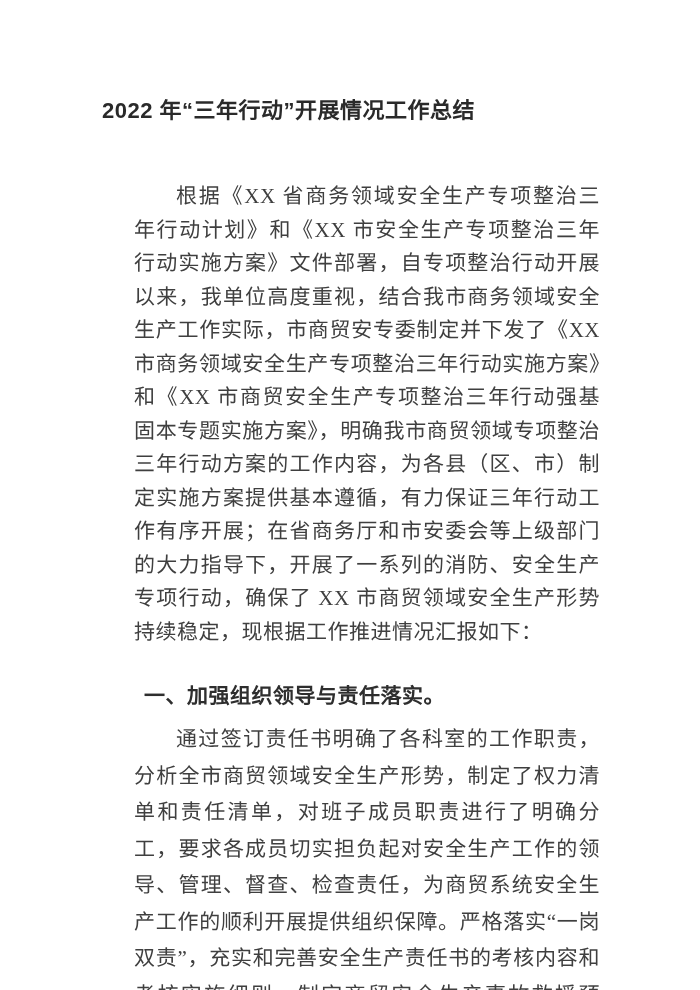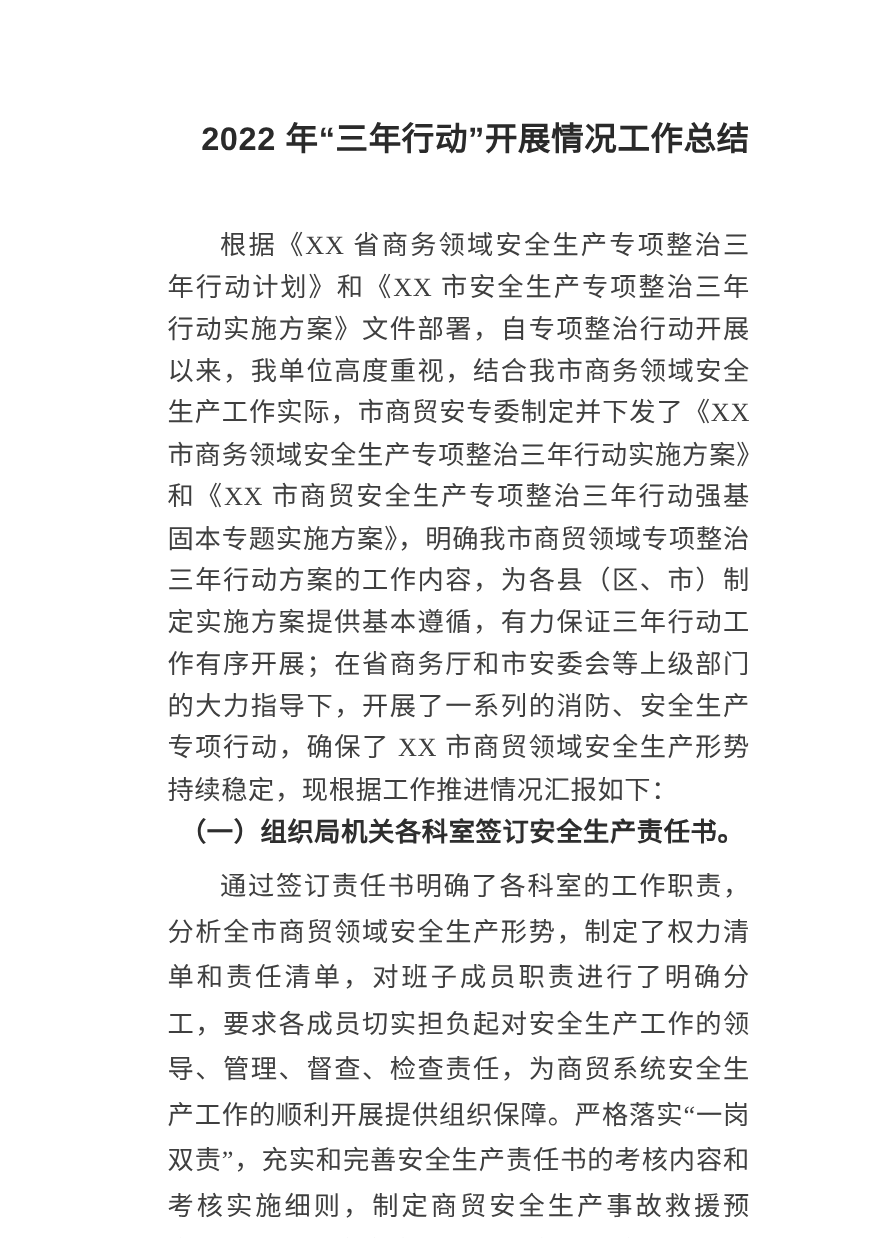--- a/index.html
+++ b/index.html
@@ -14,23 +14,23 @@
     width: 700px;
     height: 990px;
     background: #ffffff;
     padding: 90px 100px 0 102px;
     overflow: hidden;
   }
 
   .doc-title {
     font-family: "Liberation Sans", "DejaVu Sans", sans-serif;
     font-weight: 700;
-    font-size: 26px;
+    font-size: 22px;
     line-height: 42px;
-    text-align: right;
+    text-align: left;
     color: #2a2a2a;
     letter-spacing: 0.5px;
   }
 
   .body-para {
     font-family: "Liberation Serif", "DejaVu Serif", serif;
     font-size: 21px;
     color: #3f3f3f;
     text-align: justify;
     text-indent: 2em;
@@ -72,18 +72,18 @@
 </style>
 </head>
 <body>
 
 <div class="page">
 
   <h1 class="doc-title">2022 年“三年行动”开展情况工作总结</h1>
 
   <p class="body-para para-1">根据《XX 省商务领域安全生产专项整治三年行动计划》和《XX 市安全生产专项整治三年行动实施方案》文件部署，自专项整治行动开展以来，我单位高度重视，结合我市商务领域安全生产工作实际，市商贸安专委制定并下发了《XX 市商务领域安全生产专项整治三年行动实施方案》和《XX 市商贸安全生产专项整治三年行动强基固本专题实施方案》，明确我市商贸领域专项整治三年行动方案的工作内容，为各县（区、市）制定实施方案提供基本遵循，有力保证三年行动工作有序开展；在省商务厅和市安委会等上级部门的大力指导下，开展了一系列的消防、安全生产专项行动，确保了 XX 市商贸领域安全生产形势持续稳定，现根据工作推进情况汇报如下：</p>
 
+  <h2 class="heading-l1">一、加强组织领导与责任落实。</h2>
 
-  <h3 class="heading-l2">（一）组织局机关各科室签订安全生产责任书。</h3>
 
   <p class="body-para para-2">通过签订责任书明确了各科室的工作职责，分析全市商贸领域安全生产形势，制定了权力清单和责任清单，对班子成员职责进行了明确分工，要求各成员切实担负起对安全生产工作的领导、管理、督查、检查责任，为商贸系统安全生产工作的顺利开展提供组织保障。严格落实“一岗双责”，充实和完善安全生产责任书的考核内容和考核实施细则，制定商贸安全生产事故救援预案，对下一步全市商贸领域安全生产检查工作进行了研究部署。</p>
 
 </div>
 
 </body></html>

